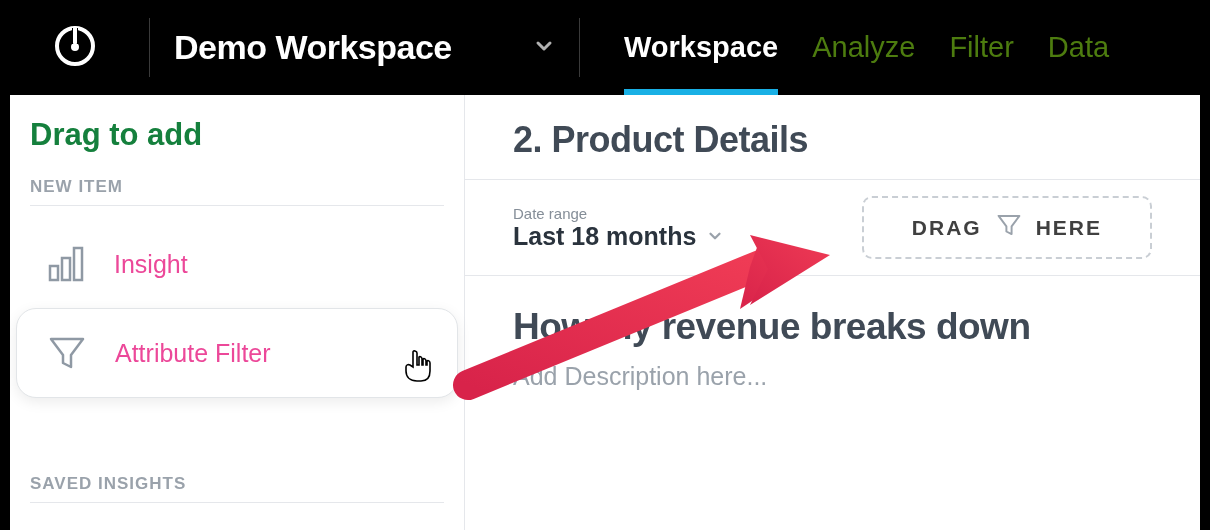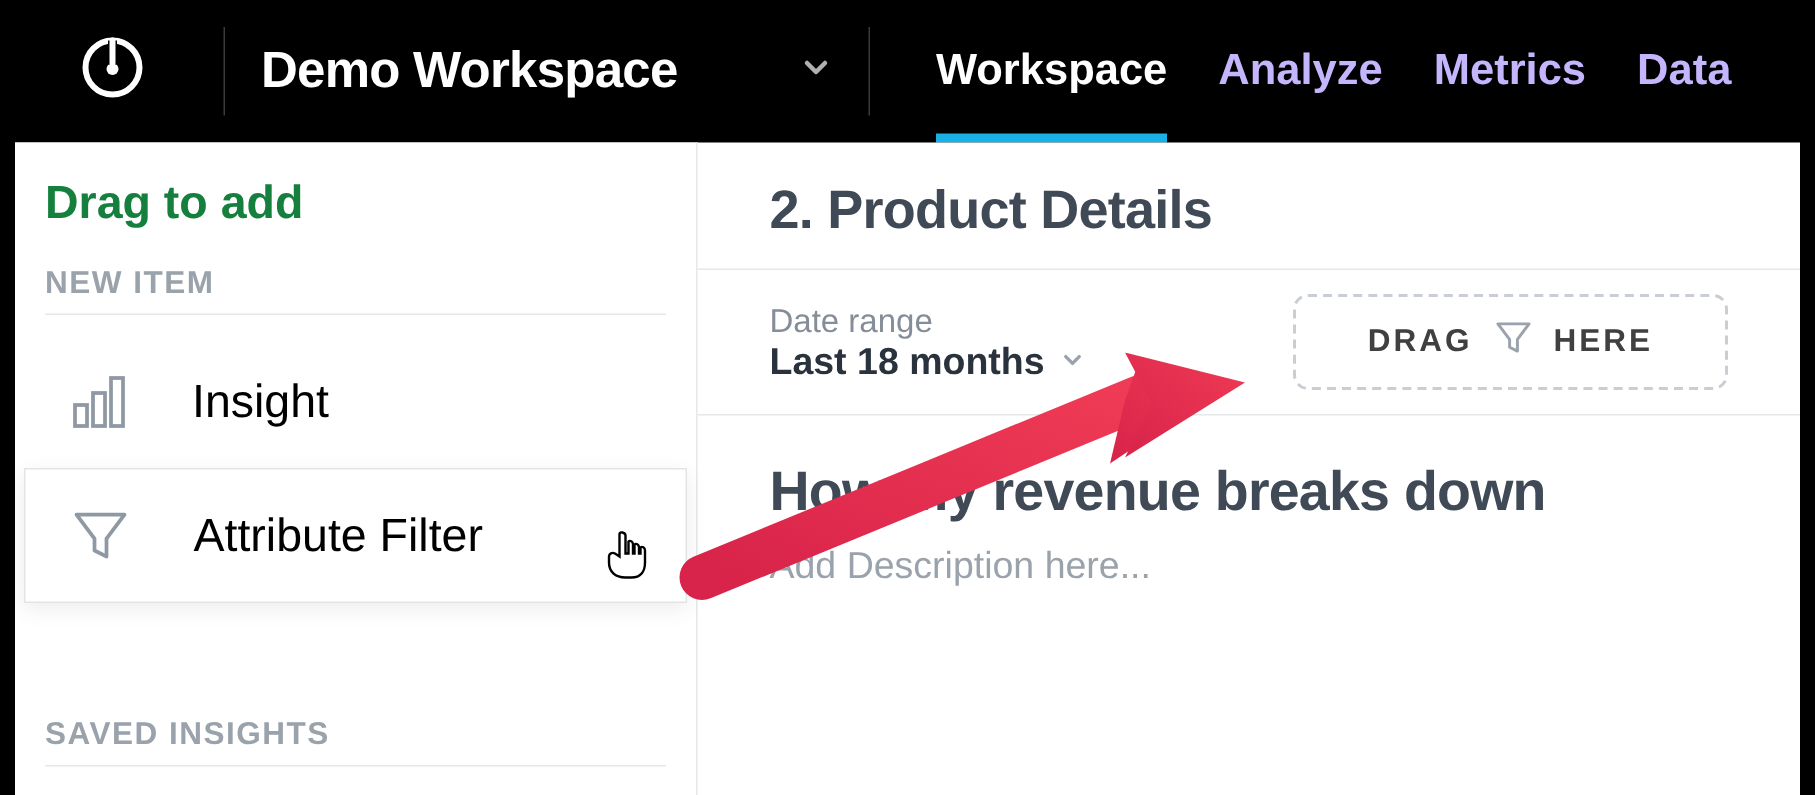--- a/index.html
+++ b/index.html
@@ -65,22 +65,22 @@
     }
     .nav {
       display: flex;
       align-items: center;
       gap: 34px;
       padding: 0 44px;
       height: 100%;
     }
     .nav-item {
       font-size: 29px;
-      font-weight: 700;
-      color: #c4b5fd;
+      font-weight: 400;
+      color: #4d7c0f;
       height: 100%;
       display: flex;
       align-items: center;
       position: relative;
       cursor: pointer;
     }
     .nav-item.active {
       color: #fff;
       font-weight: 700;
     }
@@ -110,46 +110,46 @@
       border-right: 1px solid #e5e7eb;
       padding: 22px 20px 0 20px;
     }
     .sidebar-title {
       font-size: 31px;
       font-weight: 600;
       color: #15803d;
       margin-bottom: 24px;
     }
     .sidebar-heading {
-      font-size: 21px;
+      font-size: 17px;
       font-weight: 600;
       letter-spacing: 1px;
       color: #9aa2ab;
       border-bottom: 1px solid #e5e7eb;
       padding-bottom: 8px;
       margin-bottom: 14px;
     }
     .sidebar-items {
       margin-left: -20px;
       margin-right: -20px;
     }
     .sidebar-item {
       display: flex;
       align-items: center;
-      gap: 40px;
+      gap: 26px;
       padding: 22px 34px;
-      font-size: 31px;
-      color: #000000;
+      font-size: 25px;
+      color: #ec4899;
       cursor: grab;
       position: relative;
     }
     .sidebar-item.selected {
       background: #fff;
       border: 1px solid #e2e5e8;
-      border-radius: 0;
+      border-radius: 20px;
       box-shadow: 0 4px 14px rgba(0,0,0,0.08);
       margin: 0 6px;
       padding: 22px 28px;
     }
     .sidebar-item .icon-slot {
       width: 44px;
       height: 44px;
       display: flex;
       align-items: center;
       justify-content: center;
@@ -178,21 +178,21 @@
     }
     .filter-row {
       border-top: 1px solid #e5e7eb;
       border-bottom: 1px solid #e5e7eb;
       padding: 16px 48px;
       display: flex;
       align-items: center;
       gap: 60px;
     }
     .date-range-label {
-      font-size: 22px;
+      font-size: 15px;
       color: #858e98;
       display: block;
     }
     .date-range-value {
       font-size: 25px;
       font-weight: 600;
       color: #2a333d;
       display: inline-flex;
       align-items: center;
       gap: 10px;
@@ -257,21 +257,21 @@
     <span class="workspace-chevron">
       <svg width="24" height="24" viewBox="0 0 24 24">
           <path d="M6 9l6 6 6-6" stroke="#b0b0b0" stroke-width="3" fill="none" stroke-linecap="round" stroke-linejoin="round"></path>
         </svg>
     </span>
   </div>
 
   <div class="nav">
     <div class="nav-item active">Workspace</div>
     <div class="nav-item">Analyze</div>
-    <div class="nav-item">Metrics</div>
+    <div class="nav-item">Filter</div>
     <div class="nav-item">Data</div>
   </div>
 </div>
 
 <div class="body">
 
   <div class="sidebar">
     <div class="sidebar-title">Drag to add</div>
 
     <div class="sidebar-heading">NEW ITEM</div>

